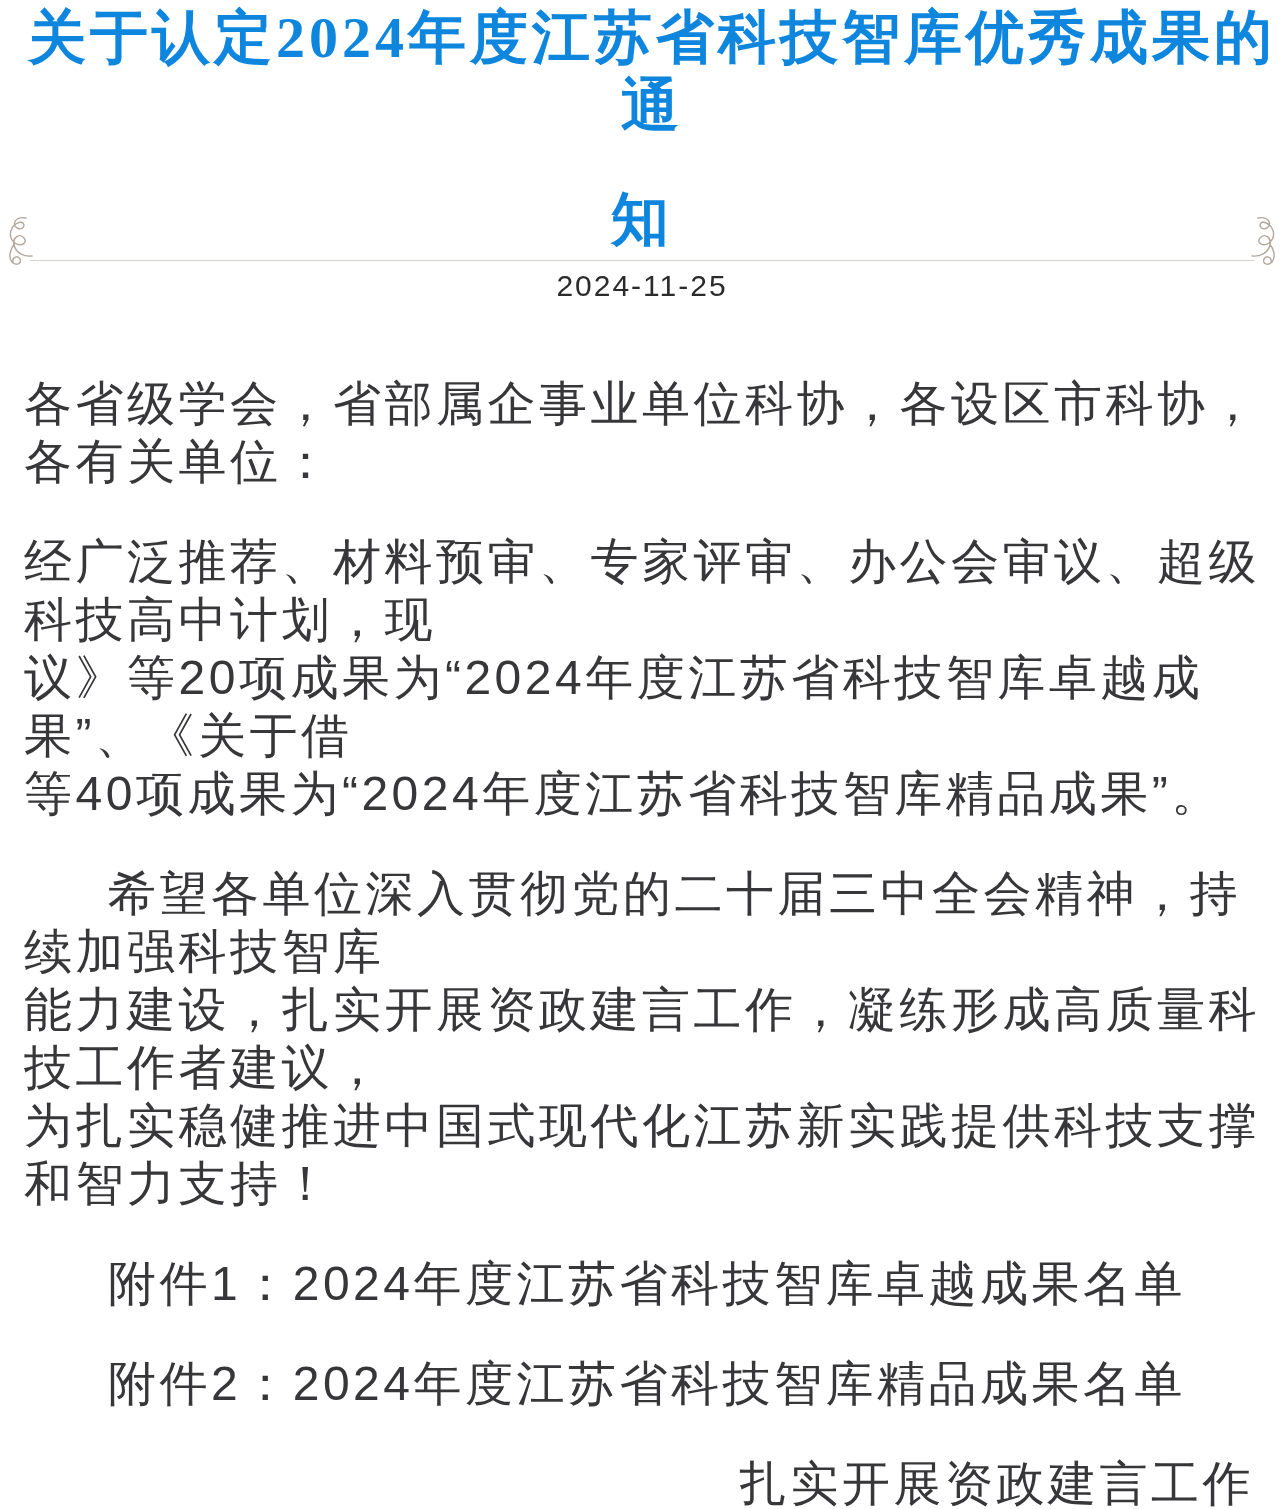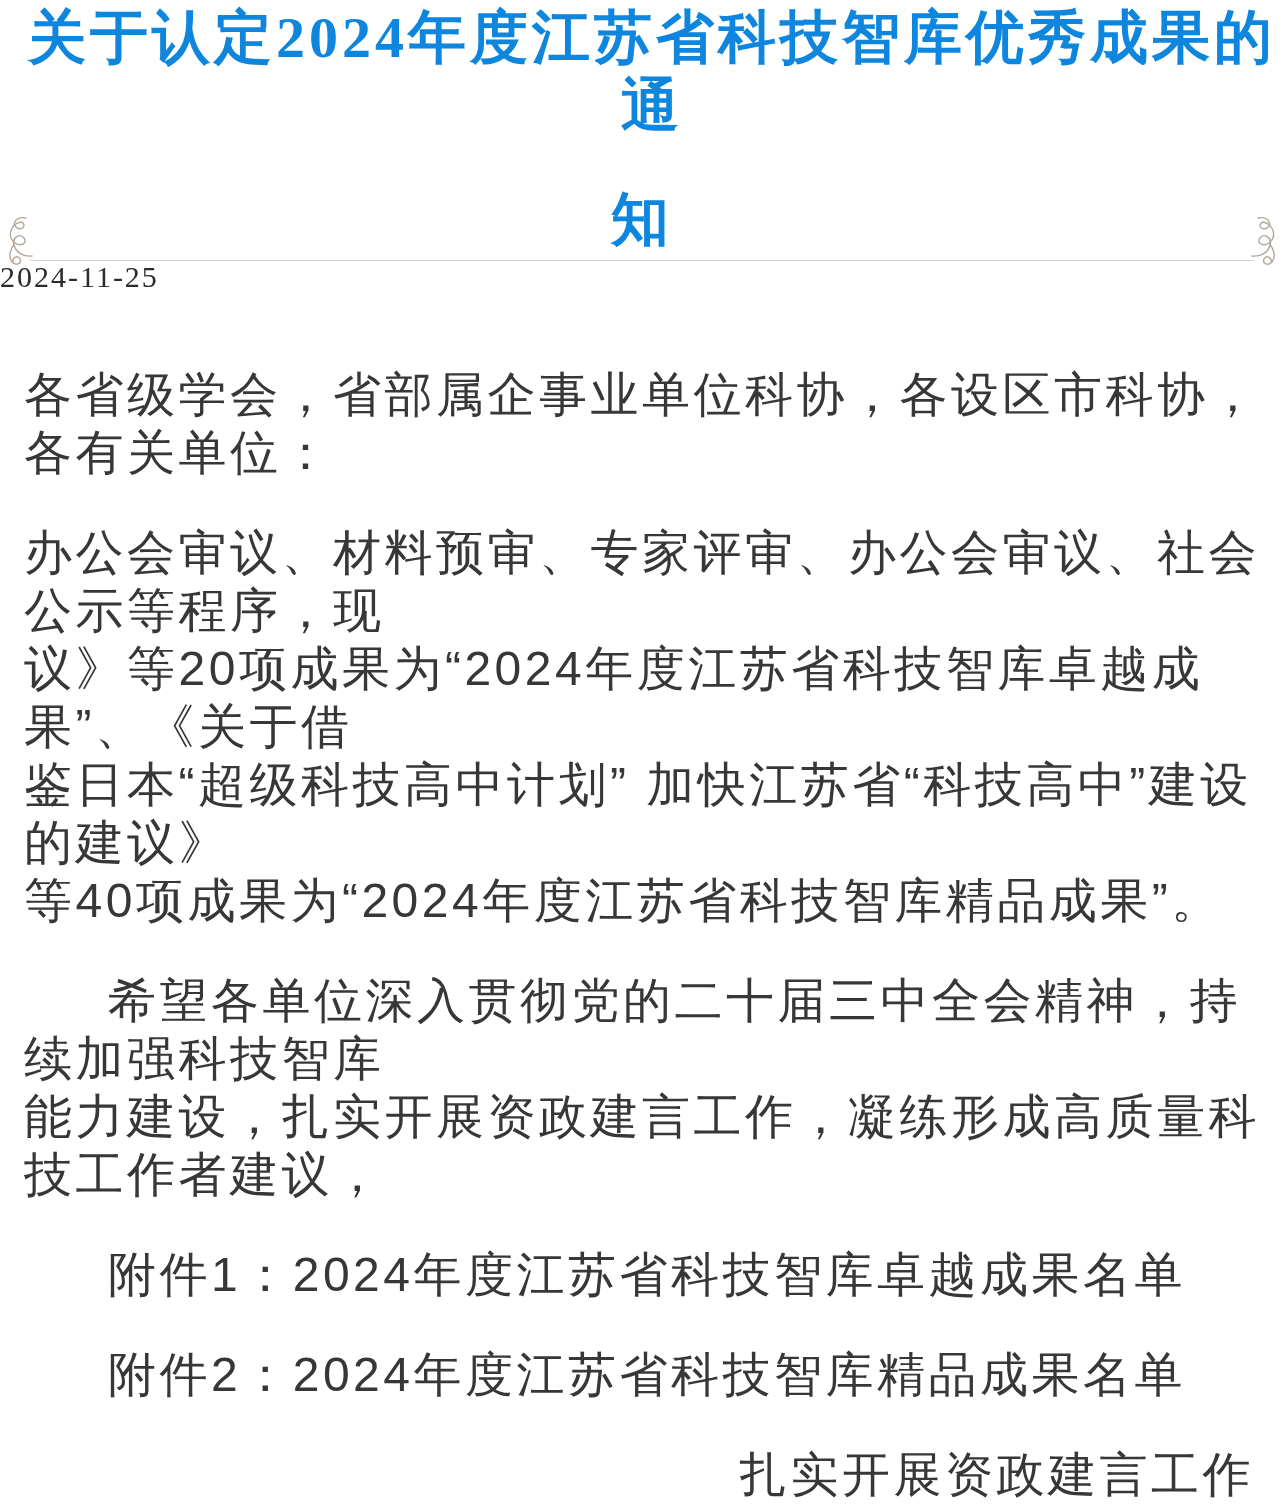--- a/index.html
+++ b/index.html
@@ -37,22 +37,23 @@
     position: absolute;
     bottom: -7px;
     width: 36px;
     height: 54px;
     color: #b3a99f;
   }
   .flourish-left  { left: 2px; }
   .flourish-right { right: 2px; transform: scaleX(-1); }
 
   .pub-date {
-    margin-top: 0;
-    font-family: Liberation Serif, serif;
+    margin-top: 9px;
+    text-align: center;
+    font-family: Liberation Sans, sans-serif;
     font-size: 30px;
     line-height: 30px;
     letter-spacing: 2px;
     color: #2b2b2b;
   }
 
   
   .content {
     margin-top: 74px;
     padding: 0 24px;
@@ -94,29 +95,29 @@
     <div class="pub-date">2024-11-25</div>
   </header>
 
   <main class="content">
 
     <p class="block">
       <span class="line">各省级学会，省部属企事业单位科协，各设区市科协，各有关单位：</span>
     </p>
 
     <p class="block">
-      <span class="line">办公会审议、材料预审、专家评审、办公会审议、社会公示等程序，现</span>
+      <span class="line">经广泛推荐、材料预审、专家评审、办公会审议、超级科技高中计划，现</span>
       <span class="line">议》等20项成果为“2024年度江苏省科技智库卓越成果”、《关于借</span>
-      <span class="line">鉴日本“超级科技高中计划” 加快江苏省“科技高中”建设的建议》</span>
       <span class="line">等40项成果为“2024年度江苏省科技智库精品成果”。</span>
     </p>
 
     <p class="block">
       <span class="line indent">希望各单位深入贯彻党的二十届三中全会精神，持续加强科技智库</span>
       <span class="line">能力建设，扎实开展资政建言工作，凝练形成高质量科技工作者建议，</span>
+      <span class="line">为扎实稳健推进中国式现代化江苏新实践提供科技支撑和智力支持！</span>
     </p>
 
     <p class="block">
       <span class="line indent">附件1：2024年度江苏省科技智库卓越成果名单</span>
     </p>
 
     <p class="block">
       <span class="line indent">附件2：2024年度江苏省科技智库精品成果名单</span>
     </p>
 

